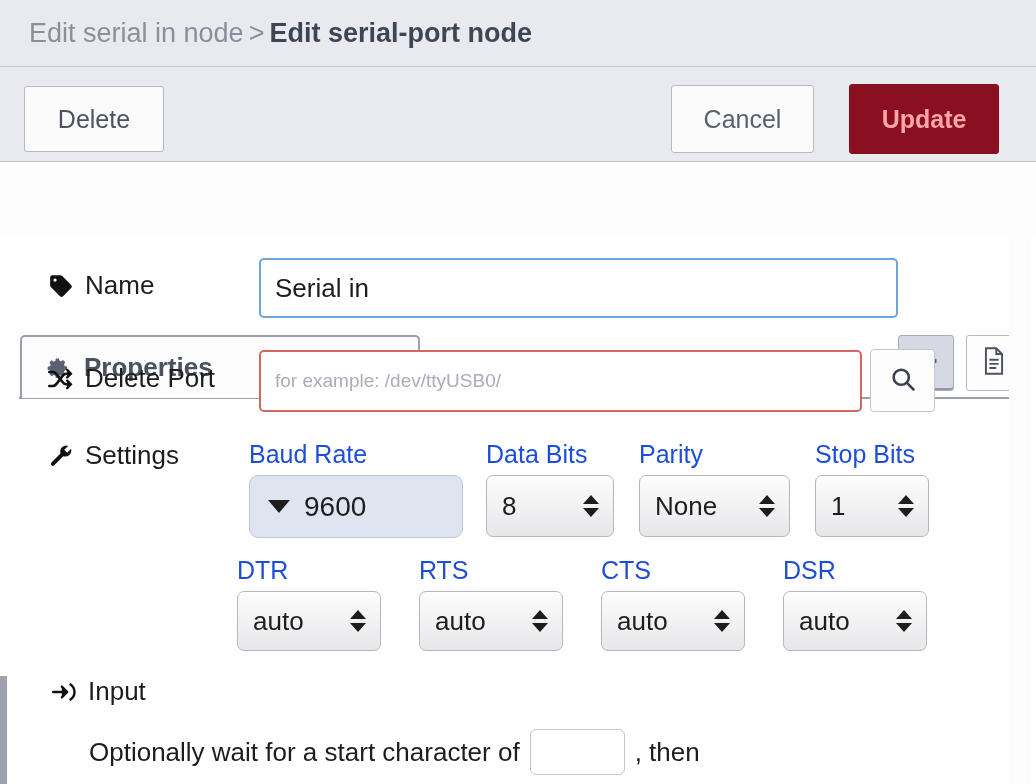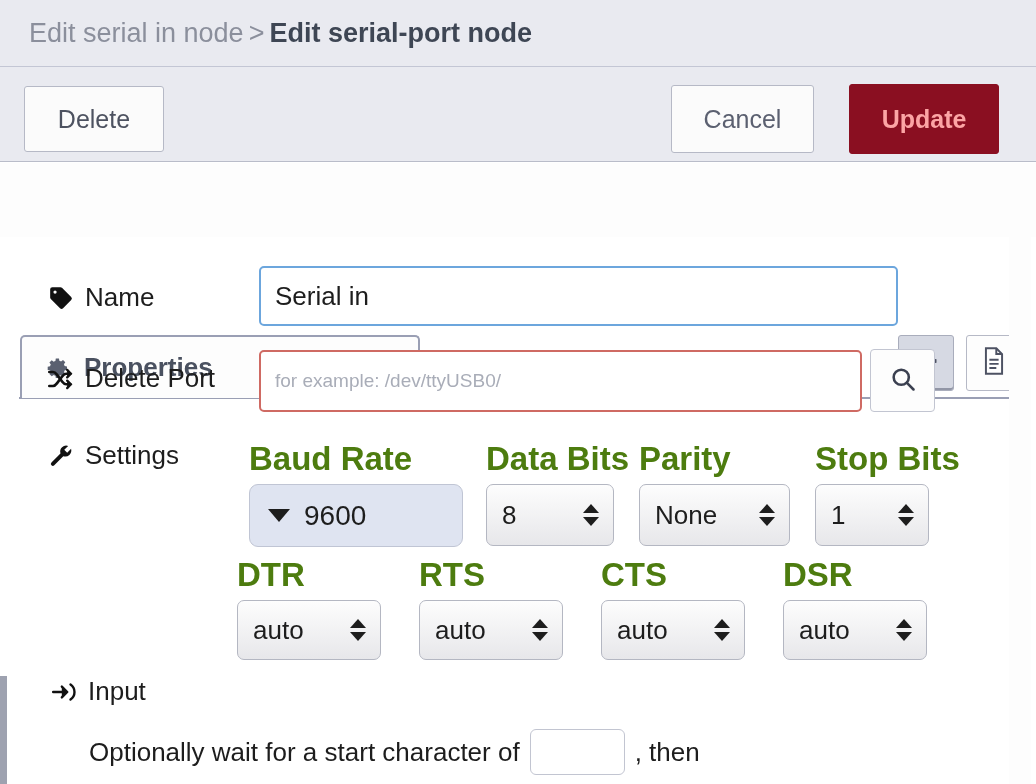--- a/index.html
+++ b/index.html
@@ -158,35 +158,34 @@
   .row-label .lbl-icon {
     width: 28px; height: 28px;
     margin-right: 10px;
     display: inline-flex;
     align-items: center;
     justify-content: center;
     flex: none;
   }
 
   
-  .lbl-name { left: 47px; top: 270px; margin-top: 12px; }
+  .lbl-name { left: 47px; top: 270px; }
   .input-name {
     position: absolute;
     left: 259px; top: 258px;
     width: 639px; height: 60px;
     box-sizing: border-box;
     border: 2px solid #6ca6dd;
     border-radius: 5px;
     background: #fff;
     font-family: "Liberation Sans", sans-serif;
     font-size: 26px;
     color: #1d1d1d;
     padding: 12px 14px;
     outline: none;
-    margin-top: 8px;
   }
 
   
   .lbl-port { left: 47px; top: 363px; }
   .input-port {
     position: absolute;
     left: 259px; top: 350px;
     width: 603px; height: 62px;
     box-sizing: border-box;
     border: 2px solid #cf6a63;
@@ -209,26 +208,25 @@
     border-radius: 4px;
     display: flex; align-items: center; justify-content: center;
     cursor: pointer;
   }
 
   
   .lbl-settings { left: 47px; top: 440px; }
 
   .field-group { position: absolute; }
   .field-caption {
-    font-size: 33px;
-    color: #4d7c0f;
+    font-size: 25px;
+    color: #1d4ed8;
     margin-bottom: 6px;
     white-space: nowrap;
     display: block;
-    font-weight: bold;
   }
 
   .select-box {
     box-sizing: border-box;
     background: linear-gradient(#fdfdfd, #e7e7ea);
     border: 1px solid #b4b7c2;
     border-radius: 7px;
     display: flex;
     align-items: center;
     position: relative;

